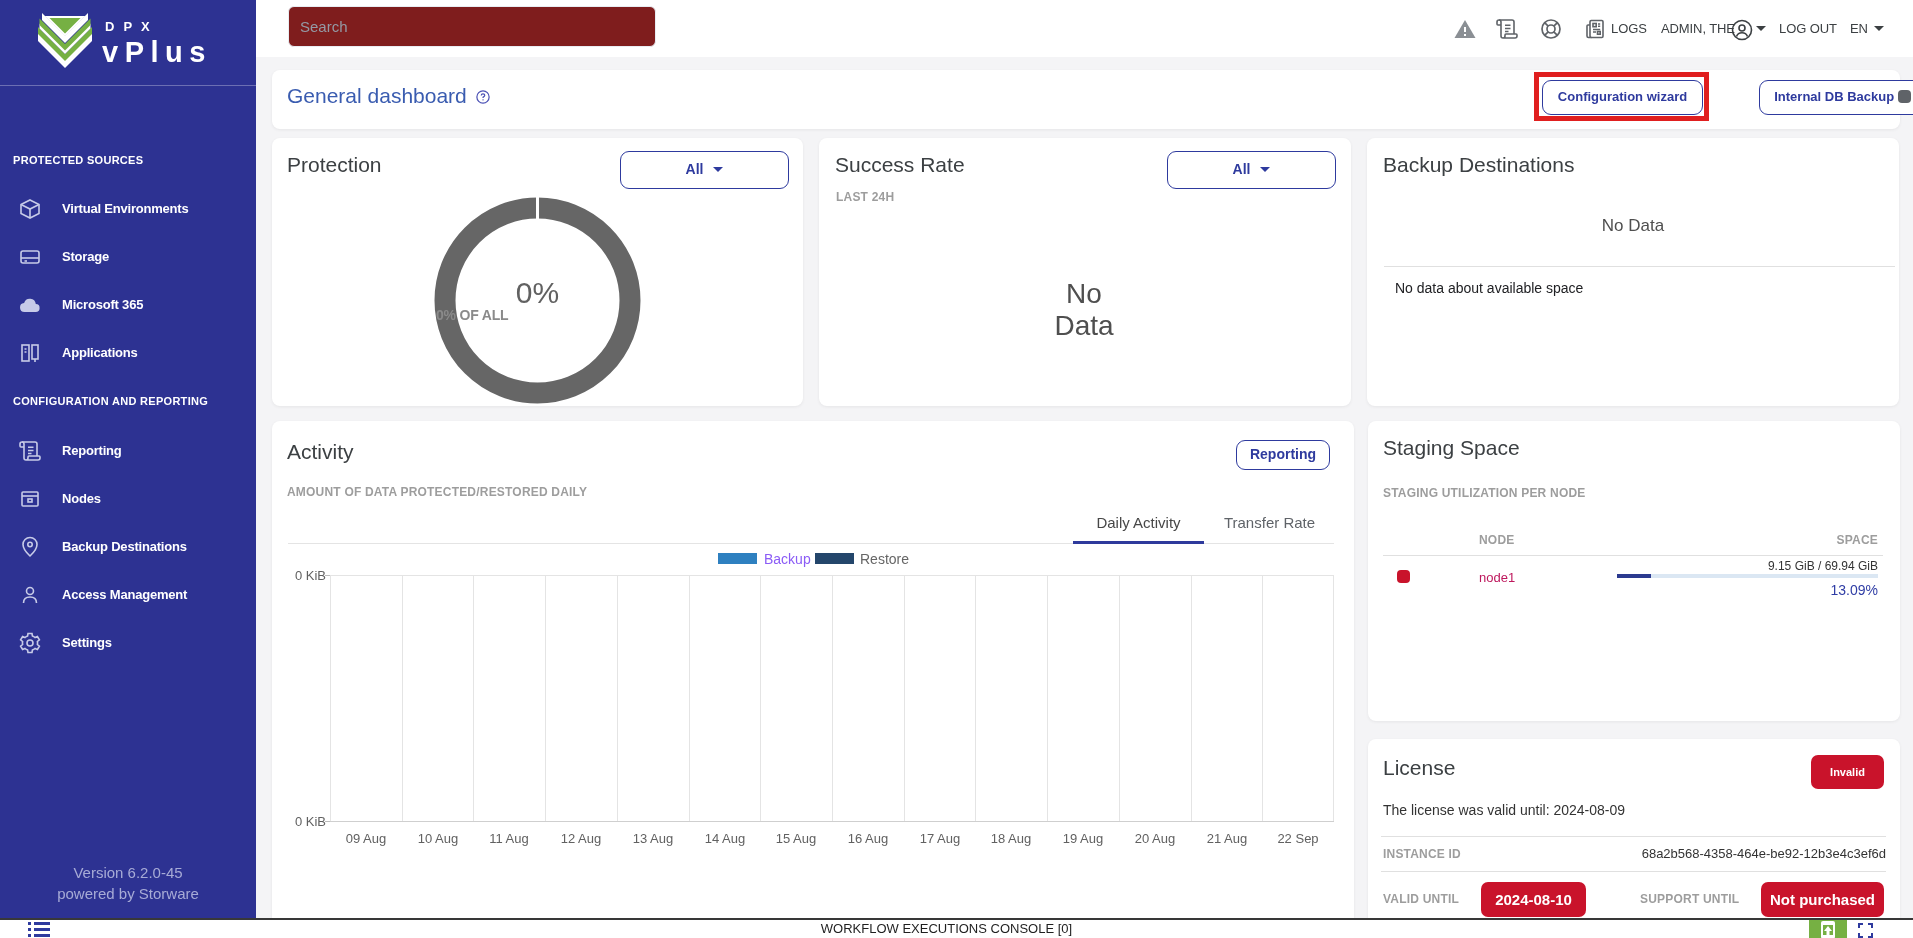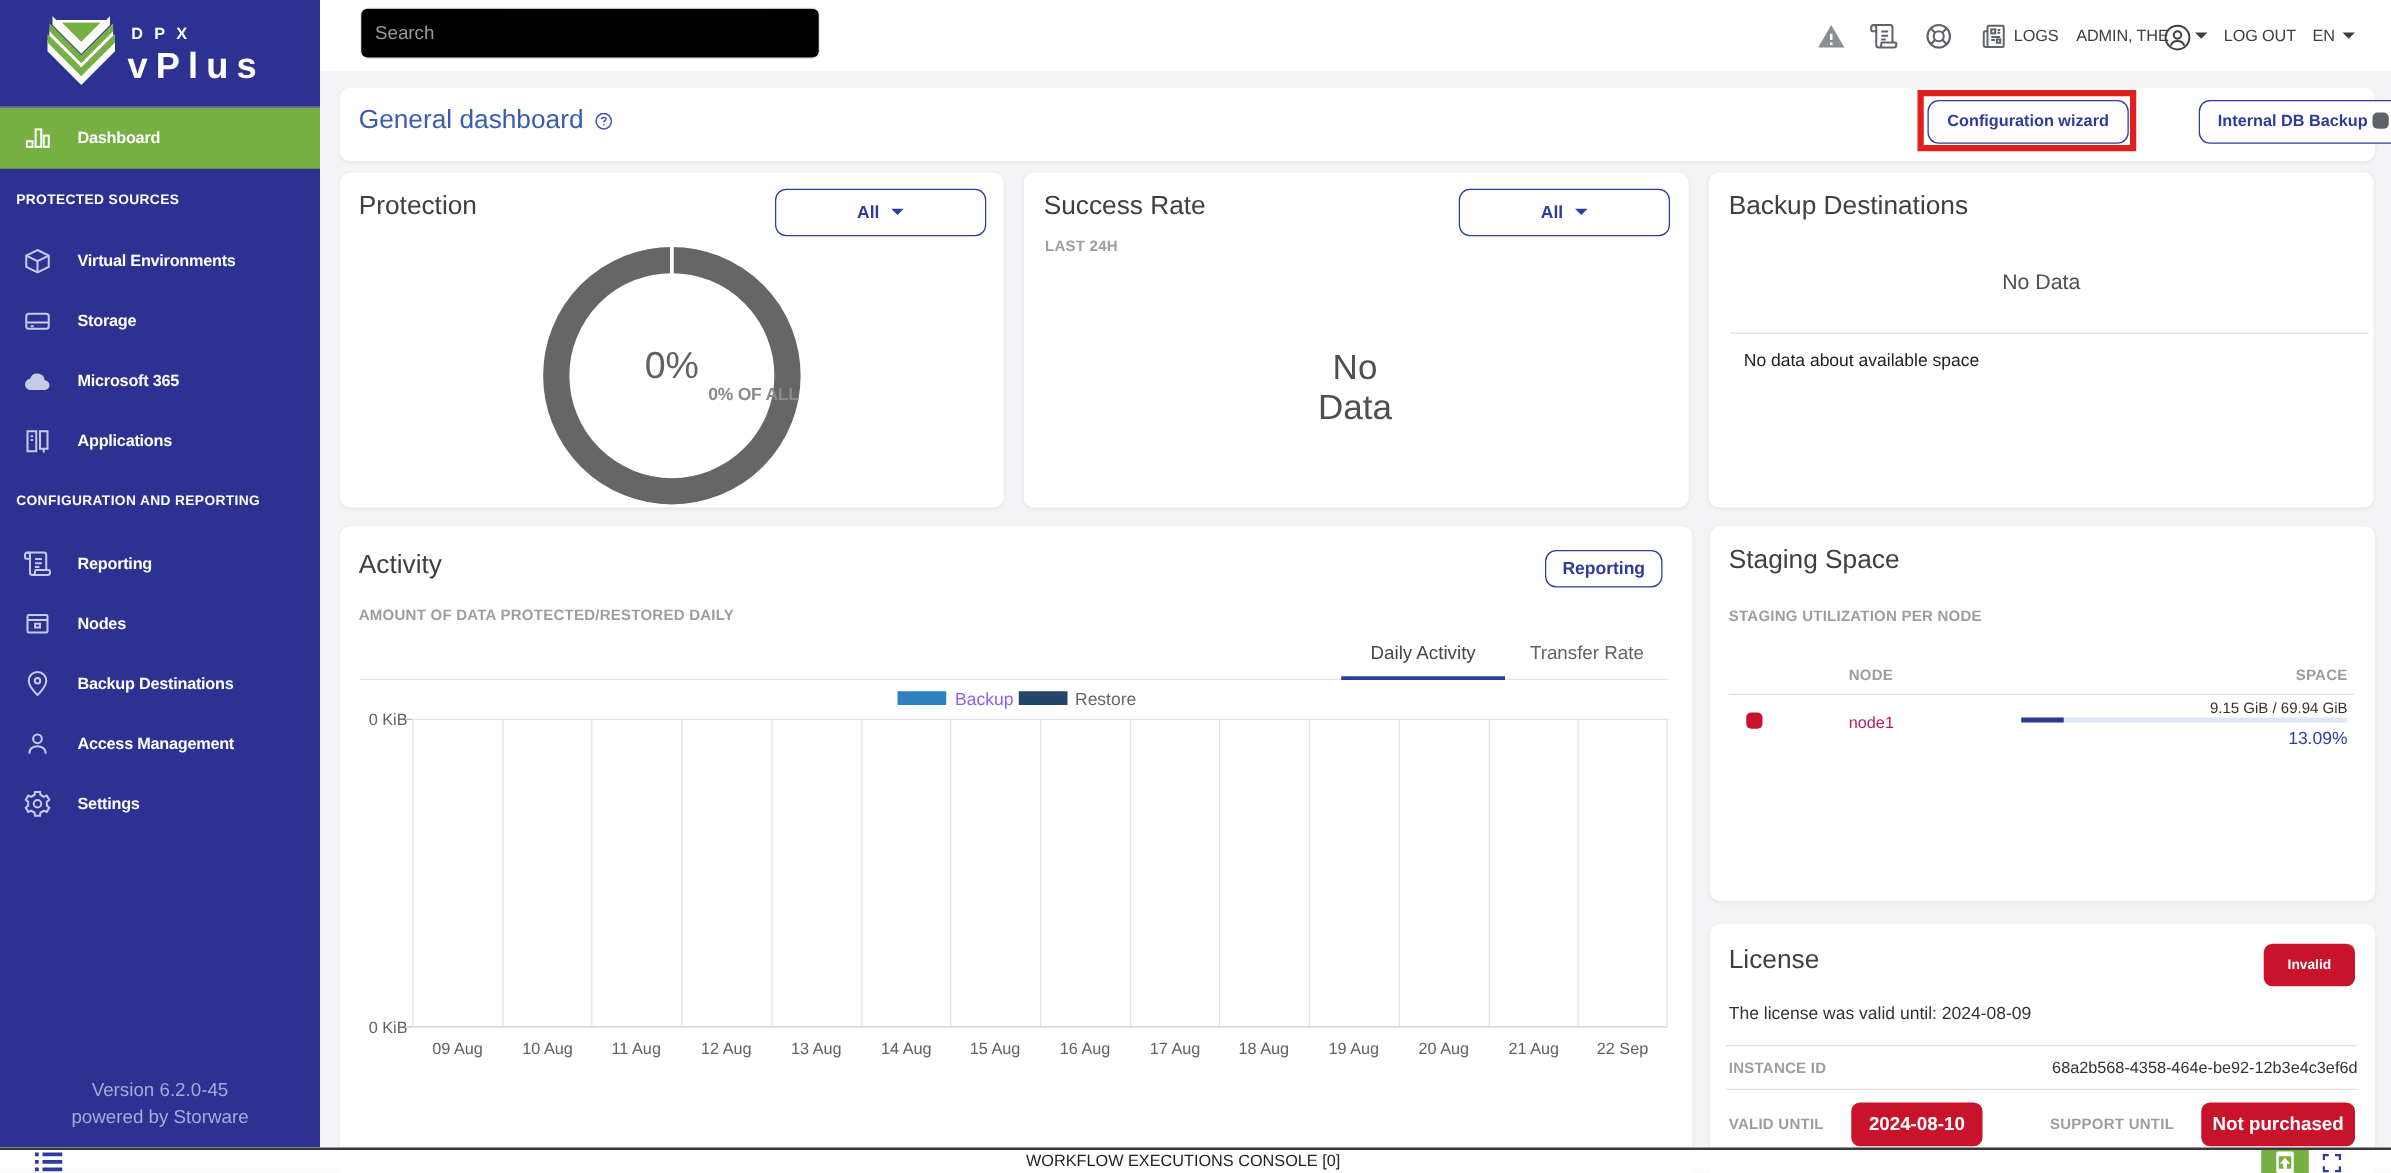--- a/index.html
+++ b/index.html
@@ -10,21 +10,21 @@
 #sidebar .divider { position:absolute; left:0; right:0; top:85px; height:1px; background:rgba(255,255,255,0.3); }
 .mitem { position:absolute; left:0; width:256px; height:48px; color:#fff; }
 #active { height:49px; }
 .mitem .ic { position:absolute; left:18px; top:12px; width:24px; height:24px; }
 .mitem .lbl { position:absolute; left:62px; top:0; line-height:48px; font-size:13px; font-weight:bold; letter-spacing:-0.2px; }
 .sect { position:absolute; left:13px; width:240px; color:#fff; font-size:11px; font-weight:bold; letter-spacing:0.3px; }
 #active { background:#76b043; }
 #version { position:absolute; left:0; width:256px; top:862px; text-align:center; color:#a7abd6; font-size:15px; line-height:21px; }
 
 #topbar { position:absolute; left:256px; top:0; right:0; height:57px; background:#fff; z-index:4; }
-#search { position:absolute; left:32px; top:6px; width:368px; height:41px; background:#000000; border:1px solid #e8edf3; border-radius:6px; color:#949aa5; font-size:15px; line-height:39px; padding-left:11px; }
+#search { position:absolute; left:32px; top:6px; width:368px; height:41px; background:#7f1d1d; border:1px solid #e8edf3; border-radius:6px; color:#949aa5; font-size:15px; line-height:39px; padding-left:11px; }
 .tbicon { position:absolute; top:17px; width:24px; height:24px; color:#5f6368; }
 .tbtext { position:absolute; top:0; line-height:57px; font-size:13px; color:#3c4043; letter-spacing:-0.1px; }
 .caret { display:inline-block; width:0; height:0; border-left:5px solid transparent; border-right:5px solid transparent; border-top:5px solid #3c4043; vertical-align:middle; margin-left:6px; margin-top:-2px; }
 
 .card { position:absolute; background:#fff; border-radius:8px; box-shadow:0 1px 3px rgba(60,64,67,0.08); }
 .ctitle { font-size:21px; color:#3c4043; }
 .subcap { font-size:12px; font-weight:bold; color:#9d9d9d; letter-spacing:0.2px;text-align:center; }
 .btn { position:absolute; border:1.5px solid #2e3a9e; border-radius:9px; background:#fff; color:#2e3a9e; font-weight:bold; text-align:center; }
 .badge { position:absolute; background:#c9132b; border-radius:7px; color:#fff; font-weight:bold; text-align:center; }
 
@@ -57,28 +57,20 @@
         <polygon points="1.5,10.5 27,36 52.5,10.5 52.5,5.5 27,31 1.5,5.5" fill="#fff"></polygon>
         <polygon points="1.5,7 27,32.5 52.5,7 52.5,0.5 27,26 1.5,0.5" fill="#76b043"></polygon>
         <polygon points="4,2 27,25 50,2 50,-5 27,18 4,-5" fill="#fff"></polygon>
         <polygon points="9,-1 45,-1 27,17" fill="#76b043" stroke="#fff" stroke-width="2"></polygon>
       </g>
       <text x="105" y="31" font-size="13" font-weight="bold" letter-spacing="9" fill="#fff" font-family="Liberation Sans, sans-serif">DPX</text>
       <text x="102" y="62" font-size="29" font-weight="bold" letter-spacing="6.5" fill="#fff" font-family="Liberation Sans, sans-serif">vPlus</text>
     </svg>
   </div>
   <div class="divider"></div>
-  <div class="mitem" id="active" style="top:86px;">
-    <svg class="ic" viewBox="0 0 24 24" fill="none" stroke="#fff" stroke-width="1.6">
-      <rect x="3.5" y="15" width="4.5" height="4.5"></rect>
-        <rect x="10.5" y="5.5" width="4.5" height="14"></rect>
-        <rect x="17" y="10.5" width="4" height="9"></rect>
-    </svg>
-    <div class="lbl">Dashboard</div>
-  </div>
   <div class="sect" style="top:154px;">PROTECTED SOURCES</div>
   <div class="mitem" style="top:185px;">
     <svg class="ic" viewBox="0 0 24 24" fill="none" stroke="#c7cbe8" stroke-width="1.6">
       <path d="M12 3 L21 7.5 L21 16.5 L12 21 L3 16.5 L3 7.5 Z"></path>
         <path d="M3 7.5 L12 12 L21 7.5"></path>
         <path d="M12 12 L12 21"></path>
     </svg>
     <div class="lbl">Virtual Environments</div>
   </div>
   <div class="mitem" style="top:233px;padding-left:11px;">
@@ -194,21 +186,21 @@
 </div>
 
 <div class="card" id="cardP">
   <div class="ctitle" style="position:absolute; left:15px; top:15px;">Protection</div>
   <div class="btn" style="left:348px; top:13px; width:169px; height:38px; line-height:35px; font-size:14px;">All <span class="caret" style="border-top-color:#2e3a9e;"></span></div>
   <svg style="position:absolute; left:162px; top:59px;" width="207" height="207" viewBox="0 0 207 207">
     <circle cx="103.5" cy="103.5" r="92.5" fill="none" stroke="#666" stroke-width="21"></circle>
     <rect x="102" y="0" width="3" height="23" fill="#fff"></rect>
   </svg>
   <div style="position:absolute; left:164px; top:138px; width:203px; text-align:center; font-size:30px; color:#616161;">0%</div>
-  <div style="position:absolute; left:164px; top:169px; width:203px; text-align:right; font-size:14px; font-weight:bold; color:#8a8a8a; letter-spacing:-0.2px;">0% OF ALL</div>
+  <div style="position:absolute; left:164px; top:169px; width:203px; text-align:left; font-size:14px; font-weight:bold; color:#8a8a8a; letter-spacing:-0.2px;">0% OF ALL</div>
 </div>
 
 <div class="card" id="cardS">
   <div class="ctitle" style="position:absolute; left:16px; top:15px;">Success Rate</div>
   <div class="subcap" style="position:absolute; left:17px; top:52px;">LAST 24H</div>
   <div class="btn" style="left:348px; top:13px; width:169px; height:38px; line-height:35px; font-size:14px;">All <span class="caret" style="border-top-color:#2e3a9e;"></span></div>
   <div style="position:absolute; left:215px; top:140px; width:100px; text-align:center; font-size:28px; line-height:32px; color:#4f4f4f;">No Data</div>
 </div>
 
 <div class="card" id="cardB">

